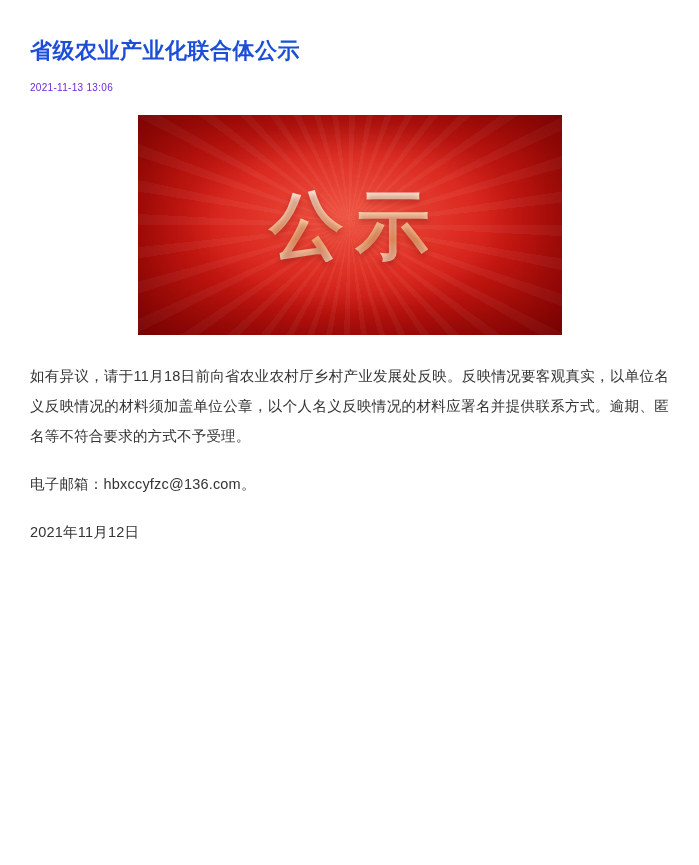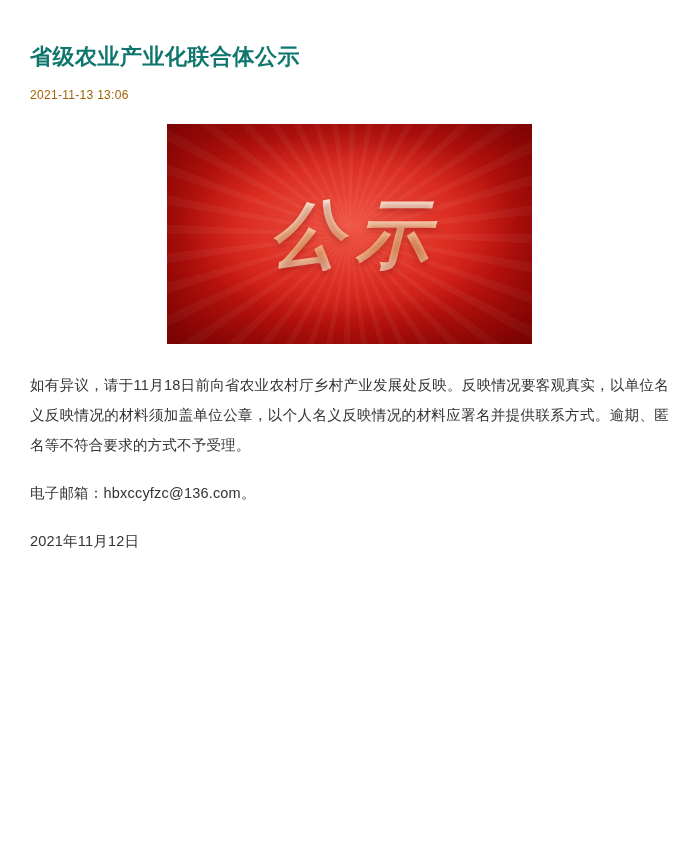--- a/index.html
+++ b/index.html
@@ -17,44 +17,43 @@
   .page {
     width: 699px;
     box-sizing: border-box;
     padding: 26px 30px 30px 30px;
     background: #ffffff;
   }
   .article-title {
     font-size: 22px;
     line-height: 30px;
     font-weight: bold;
-    color: #0f766e;
-    margin: 16px 0 16px 0;
+    color: #1d4ed8;
+    margin: 10px 0 16px 0;
     letter-spacing: 0.5px;
   }
   .article-meta {
-    font-size: 12px;
-    color: #a16207;
+    font-size: 10px;
+    color: #6d28d9;
     margin: 0 0 22px 0;
     letter-spacing: 0.3px;
   }
   .banner-wrap {
     width: 100%;
     display: flex;
     justify-content: center;
     margin: 0 0 26px 0;
   }
   .banner {
     position: relative;
-    width: 365px;
+    width: 424px;
     height: 220px;
     overflow: hidden;
     background: radial-gradient(ellipse at 50% 45%, #e8322a 0%, #d8231d 38%, #c4150f 62%, #a90c08 85%, #8d0704 100%);
     box-shadow: inset 0 0 60px rgba(120,0,0,0.55);
-    font-style: italic;
   }
   .banner .rays {
     position: absolute;
     left: -40%;
     top: -60%;
     width: 180%;
     height: 220%;
     background:
       repeating-conic-gradient(from 0deg at 50% 50%,
         rgba(255,255,255,0.055) 0deg 3deg,

